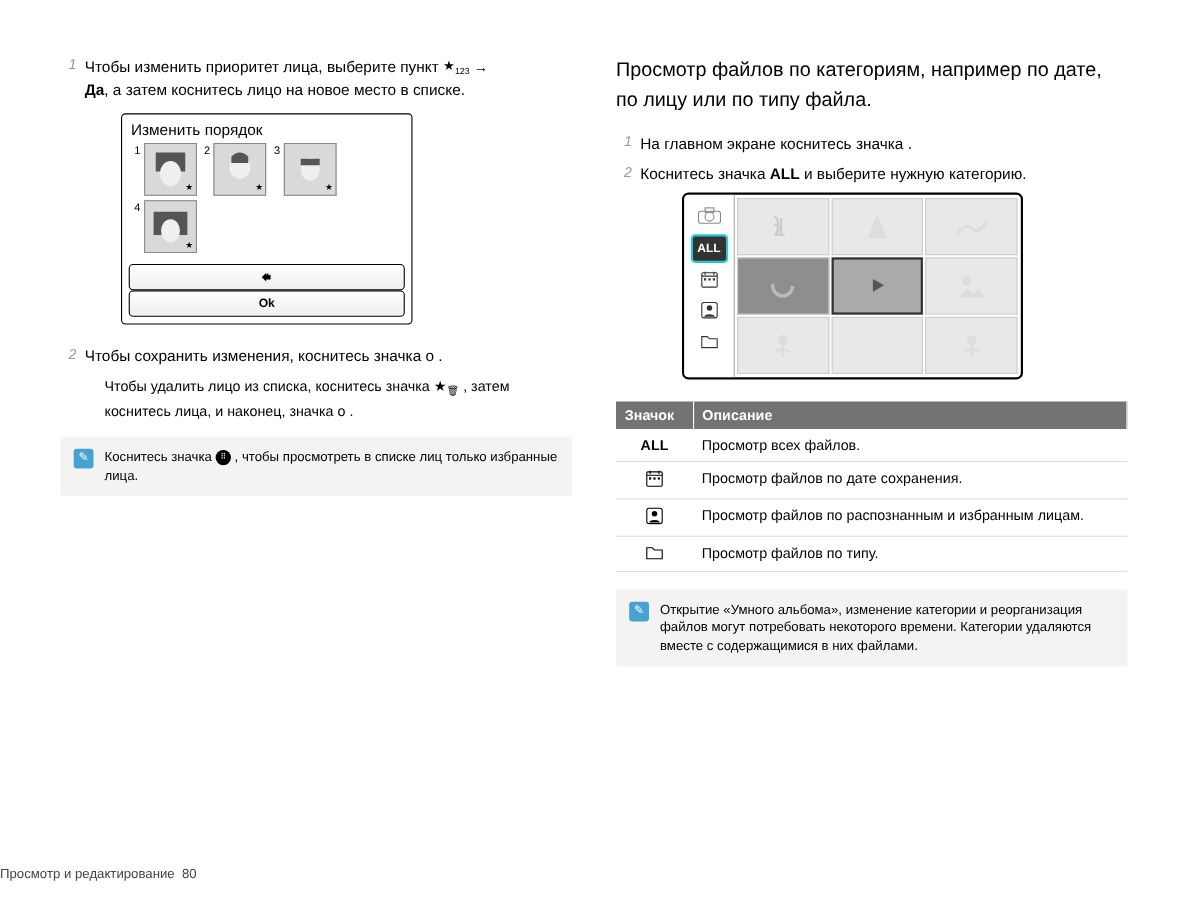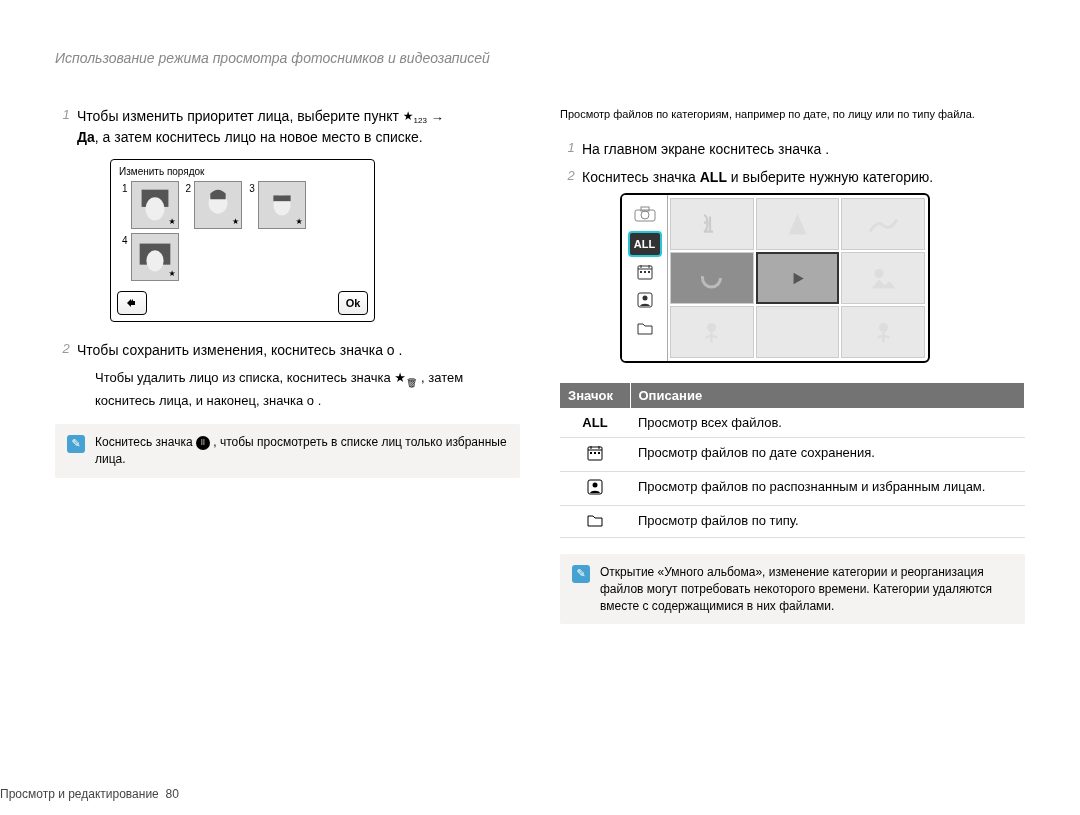--- a/index.html
+++ b/index.html
@@ -51,21 +51,21 @@
   
   .panel {
     border: 1px solid #000;
     border-radius: 4px;
     width: 265px;
     margin: 12px 0 18px 55px;
     padding: 2px;
     position: relative;
   }
   .panel-title {
-    font-size: 10px;
+    font-size: 14px;
     padding: 4px 6px 2px 6px;
   }
   .face-grid {
     display: flex;
     flex-wrap: wrap;
     padding: 0 4px 6px 4px;
   }
   .face-cell {
     display: flex;
     align-items: flex-start;
@@ -99,20 +99,21 @@
     border-radius: 4px;
     font-size: 11px;
     font-weight: bold;
     background: linear-gradient(#fff,#eee);
     padding: 0 6px;
   }
   .panel-btns {
     display:flex;
     justify-content: space-between;
     padding: 2px 4px 4px 4px;
+    flex-direction: column;
   }
 
   
   .subnote {
     margin-left: 40px;
     font-size: 13px;
     line-height:1.5;
     margin-bottom: 14px;
   }
 
@@ -151,21 +152,21 @@
     background: #444;
     color: #fff;
     font-weight: bold;
     font-size: 13px;
     padding: 3px 12px;
     border-radius: 4px;
     display: inline-block;
     margin-bottom: 8px;
   }
   .right-intro {
-    font-size: 11px;
+    font-size: 18px;
     line-height:1.5;
     margin-bottom: 16px;
   }
 
   
   .camscreen {
     border: 2px solid #000;
     border-radius: 6px;
     width: 310px;
     margin: 6px 0 20px 60px;
@@ -244,21 +245,20 @@
   
   .facebg{position:absolute;inset:0;}
   .facebg rect{fill:#d9d9d9;}
   .facebg .skin{fill:#efefef;}
   .facebg .hair{fill:#555;}
 </style>
 </head>
 <body>
 
 <div class="page">
-  <div class="page-header">Использование режима просмотра фотоснимков и видеозаписей</div>
 
   <div class="columns">
 
     <div class="col">
 
       <div class="step">
         <div class="num">1</div>
         <div class="txt">
           <span>Чтобы изменить приоритет лица, выберите пункт </span>
           <span class="star-icon">★<sub style="font-size:8px;">123</sub></span>

